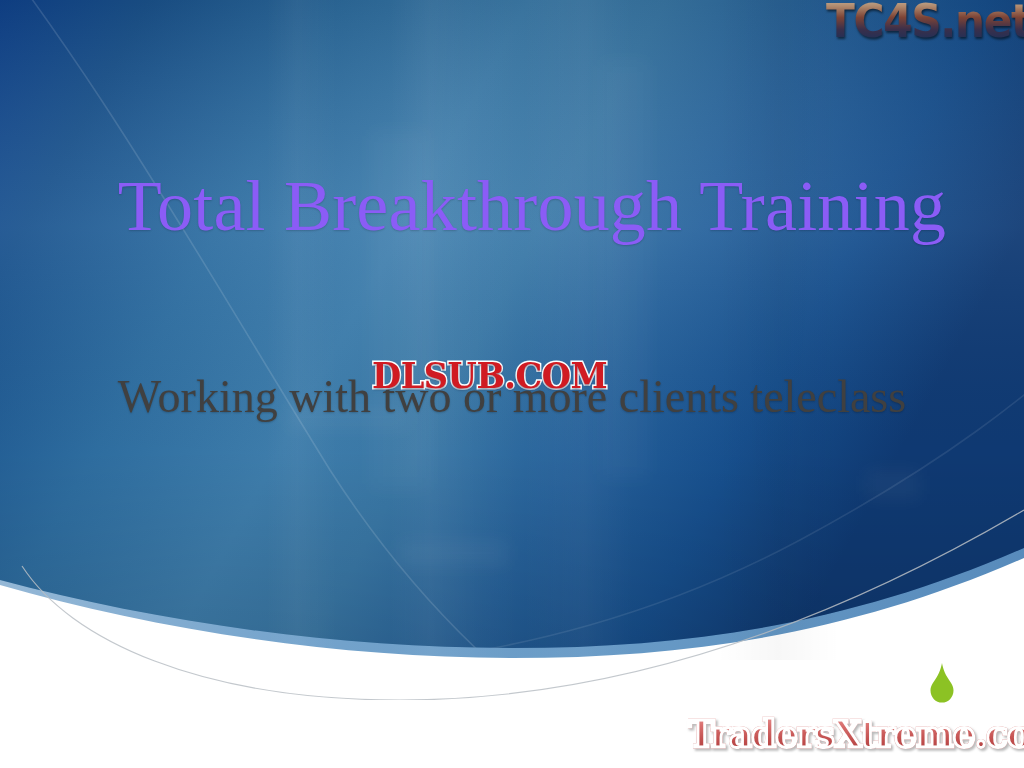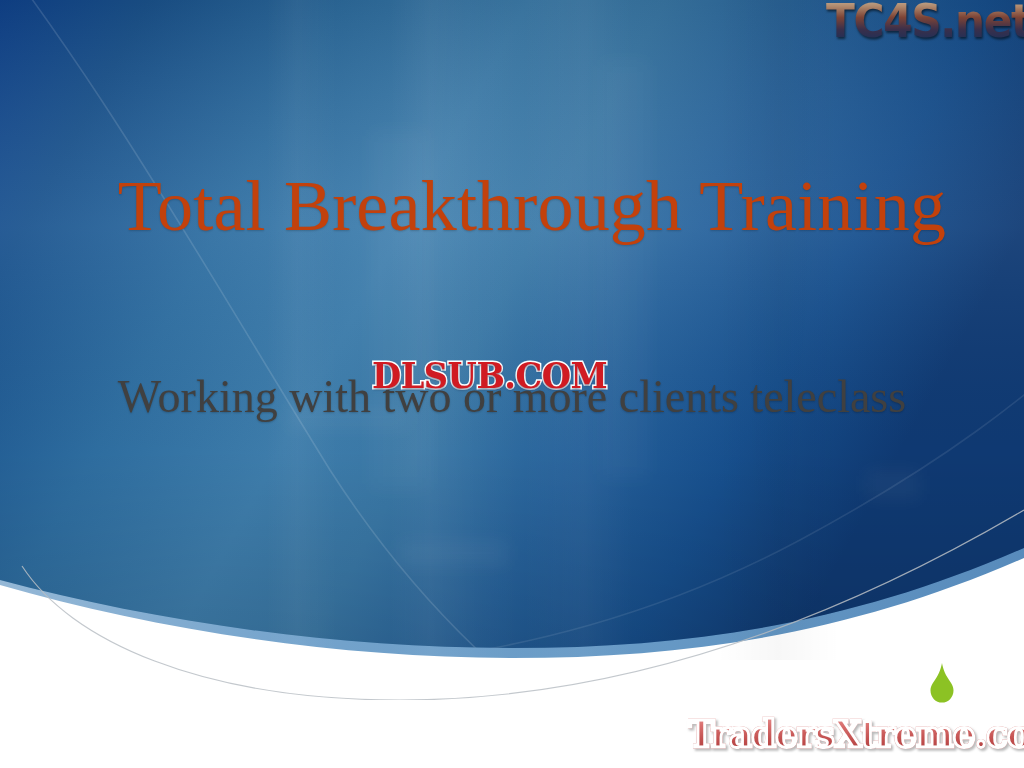--- a/index.html
+++ b/index.html
@@ -62,21 +62,21 @@
     position:absolute;
     left:0; top:162px;
     width:1024px;
     text-align:center;
     z-index:6;
   }
   .slide-title {
     font-family:"Liberation Serif", serif;
     font-size:72px;
     line-height:88px;
-    color:#c2410c;
+    color:#8b5cf6;
     font-weight:400;
     letter-spacing:0.2px;
     text-shadow:0 1px 2px rgba(0,0,0,0.18);
     padding:0 72px;
     margin-left:40px;
   }
 
   .subtitle-block {
     position:absolute;
     left:0; top:375px;

